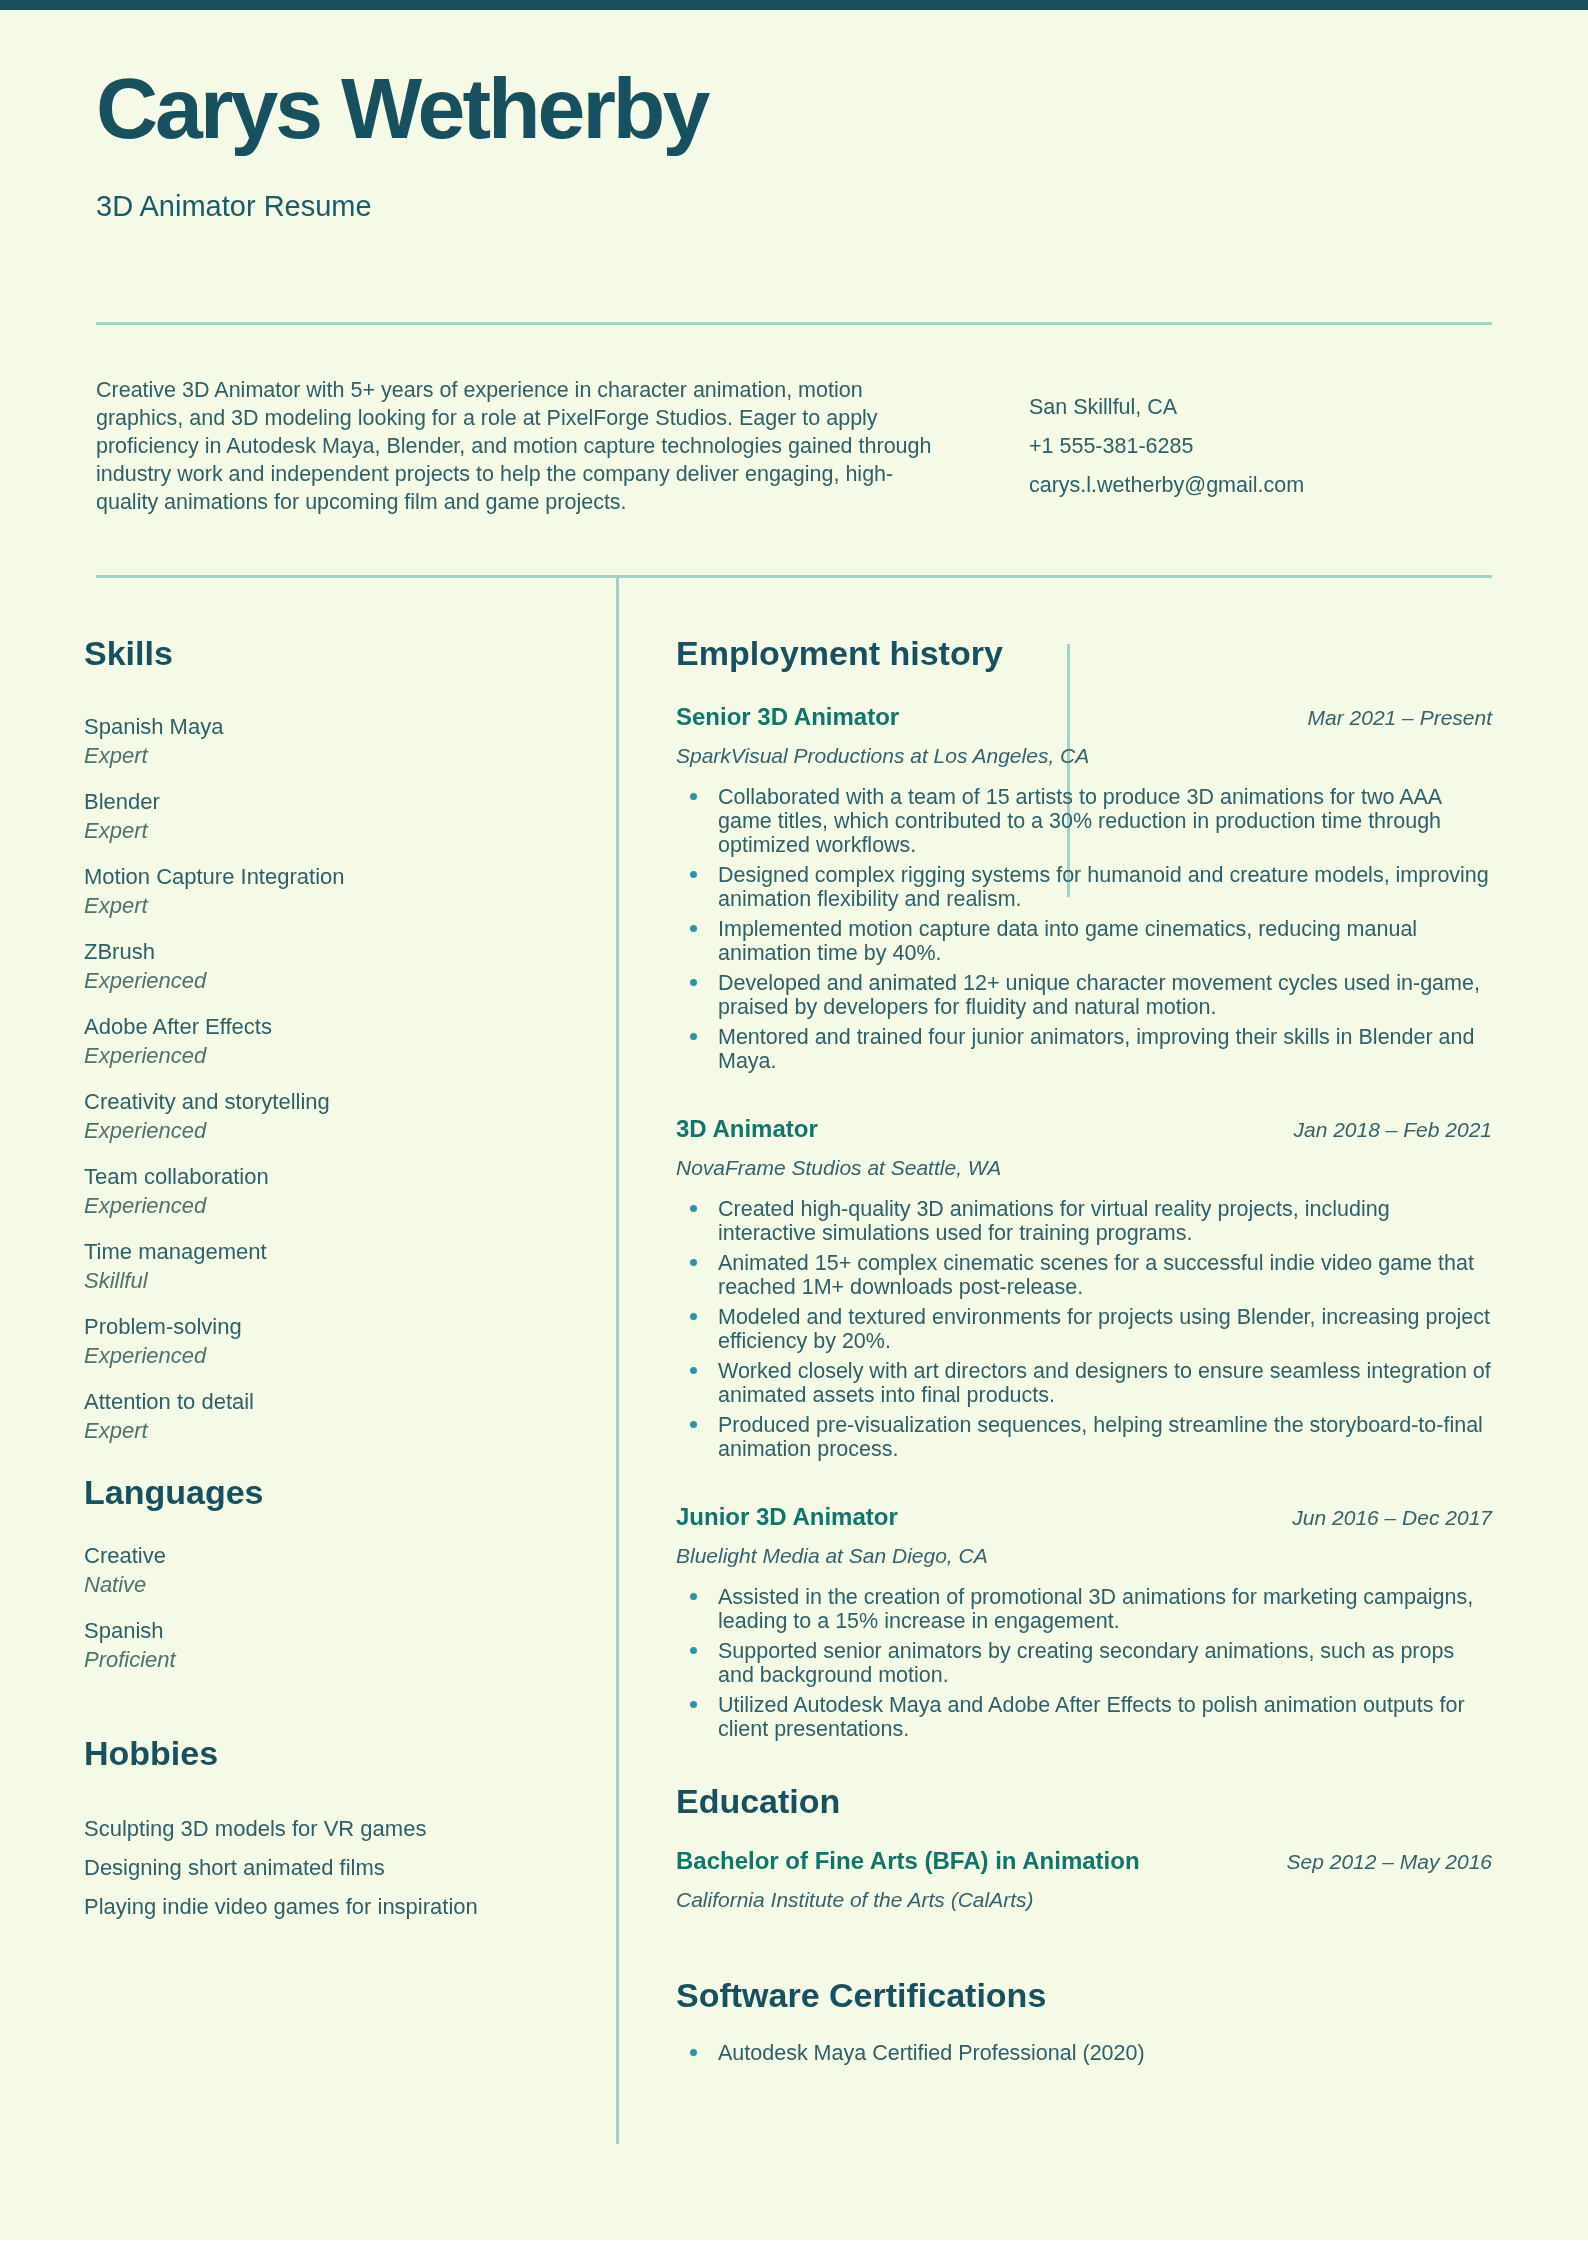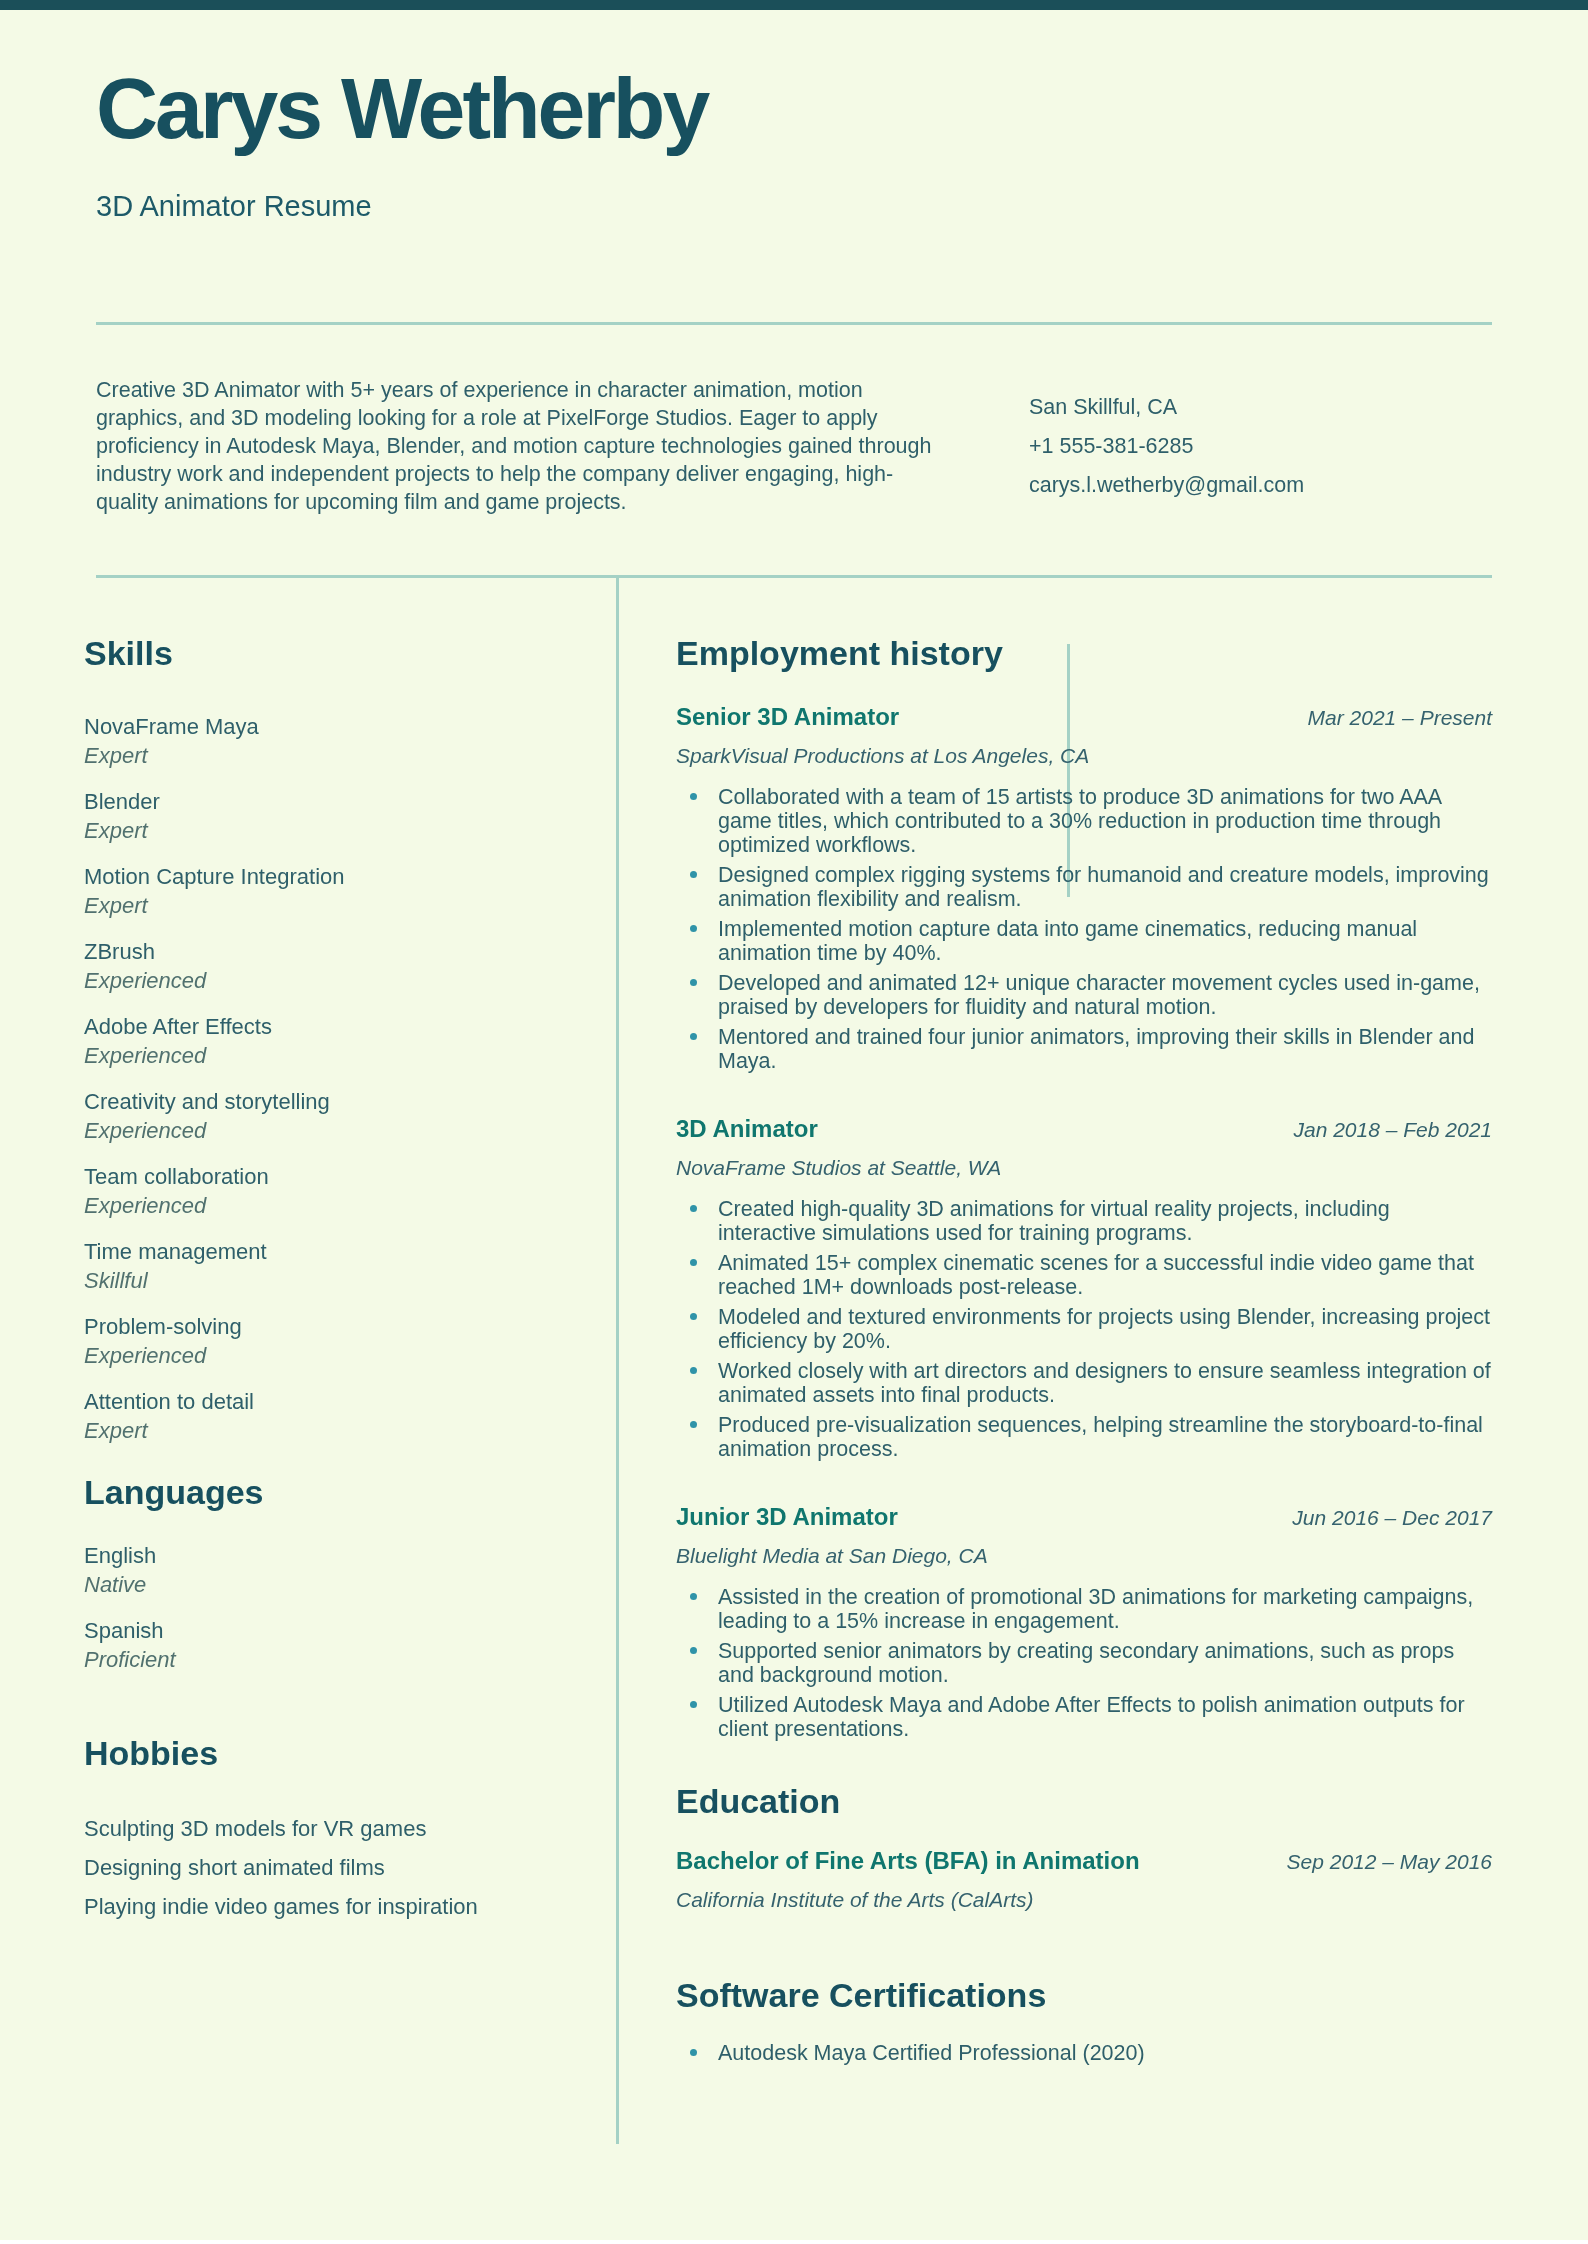--- a/index.html
+++ b/index.html
@@ -106,21 +106,21 @@
 </section>
 
 <div class="rule rule-2"></div>
 <div class="v-divider col-divider"></div>
 
 <aside class="left-col">
 
   <section class="skills">
     <h2 class="section">Skills</h2>
     <div class="skill">
-      <div class="skill-name">NovaFrame Maya</div>
+      <div class="skill-name">Spanish Maya</div>
       <div class="skill-level">Expert</div>
     </div>
     <div class="skill">
       <div class="skill-name">Blender</div>
       <div class="skill-level">Expert</div>
     </div>
     <div class="skill">
       <div class="skill-name">Motion Capture Integration</div>
       <div class="skill-level">Expert</div>
     </div>
@@ -150,21 +150,21 @@
     </div>
     <div class="skill">
       <div class="skill-name">Attention to detail</div>
       <div class="skill-level">Expert</div>
     </div>
   </section>
 
   <section class="languages">
     <h2 class="section">Languages</h2>
     <div class="language skill">
-      <div class="skill-name">English</div>
+      <div class="skill-name">Creative</div>
       <div class="skill-level">Native</div>
     </div>
     <div class="language skill">
       <div class="skill-name">Spanish</div>
       <div class="skill-level">Proficient</div>
     </div>
   </section>
 
   <section class="hobbies">
     <h2 class="section">Hobbies</h2>

